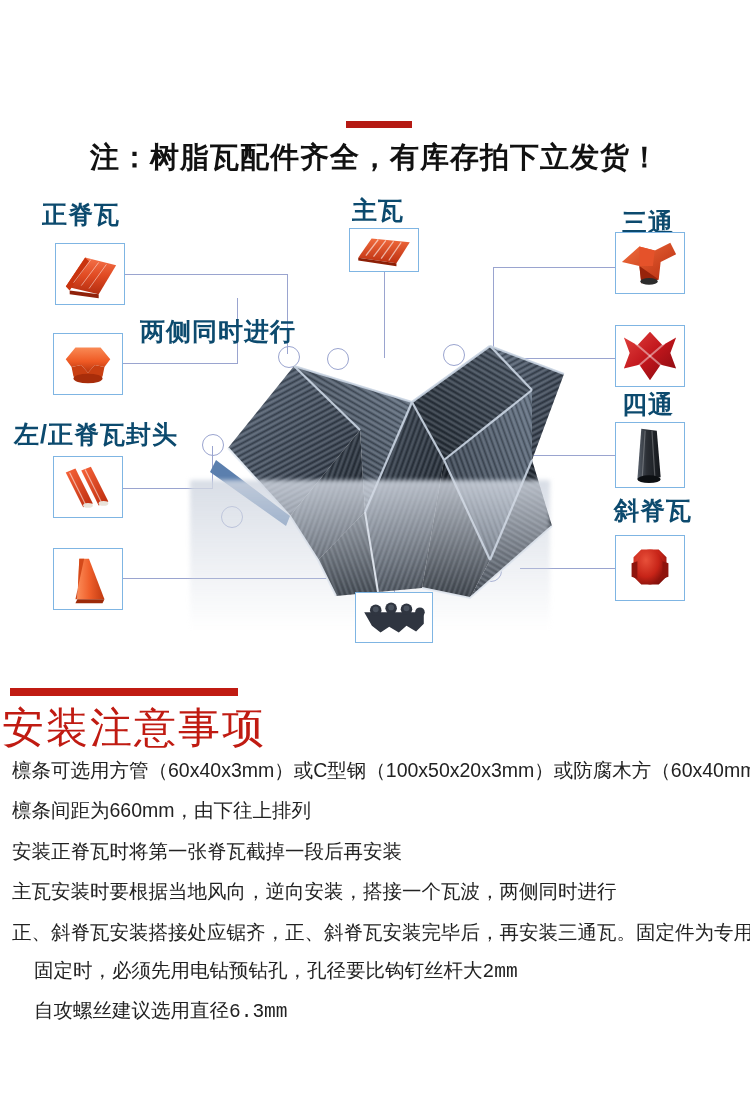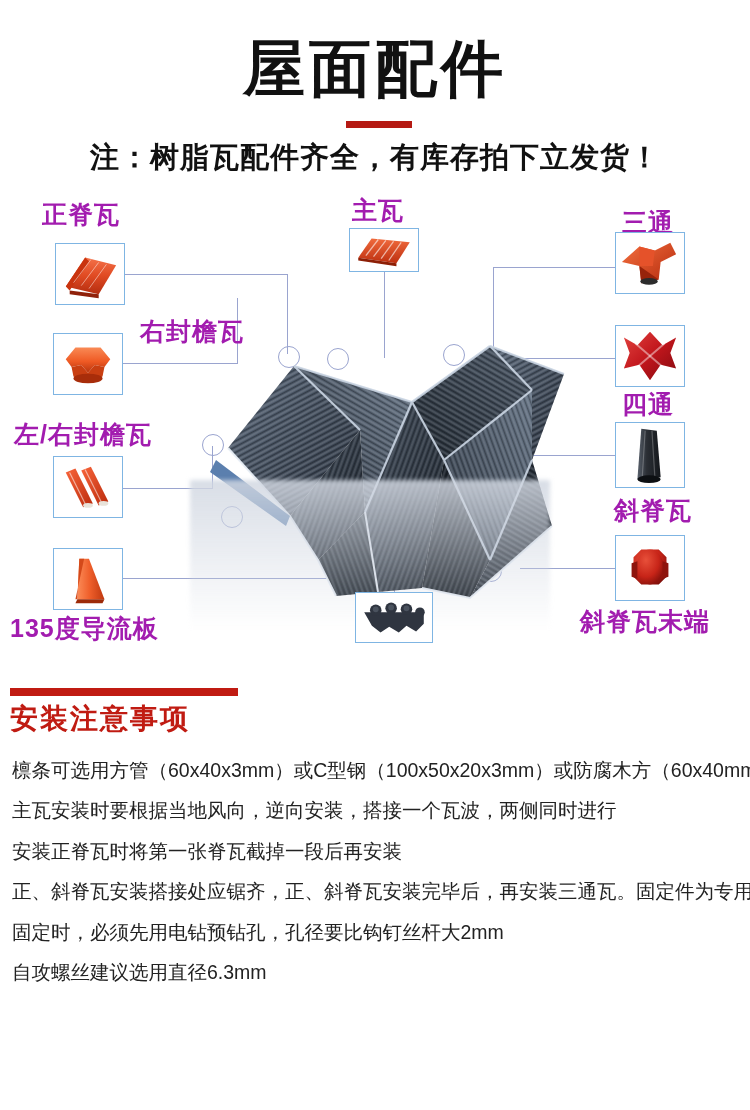--- a/index.html
+++ b/index.html
@@ -37,21 +37,21 @@
     position:absolute;
     border:1.6px solid #7fb5e3;
     background:#ffffff;
     box-sizing:border-box;
     overflow:hidden;
   }
   .thumb .art{position:absolute;left:0;top:0;width:100%;height:100%;}
 
   .lbl{
     position:absolute;
-    font-size:25px;font-weight:bold;color:#a21caf;white-space:nowrap;
+    font-size:25px;font-weight:bold;color:#0c4a6e;white-space:nowrap;
     letter-spacing:1px;
   }
 
   
   .conn{position:absolute;background:#9aa4cf;}
   .conn.h{height:1.4px;}
   .conn.v{width:1.4px;}
   .node{
     position:absolute;border:1.4px solid #9aa4cf;border-radius:50%;
     background:transparent;
@@ -62,33 +62,32 @@
   .roofshadow{
     position:absolute;left:30px;top:150px;width:360px;height:150px;
     background:linear-gradient(180deg,rgba(210,216,226,.85),rgba(255,255,255,0));
     filter:blur(2px);
   }
 
   
   .notes{position:absolute;left:0;top:688px;width:750px;}
   .notes-rule{position:absolute;left:10px;top:0;width:228px;height:8px;background:#c01b12;}
   .notes-title{
-    position:absolute;left:10px;top:12px;
-    font-size:28px;font-weight:bold;color:#c01b12;letter-spacing:2px;
+    position:absolute;left:2px;top:12px;
+    font-size:42px;font-weight:normal;color:#c01b12;letter-spacing:2px;
   }
   .notes-list{position:absolute;left:12px;top:70px;width:730px;}
   .note-line{font-size:19.5px;color:#222;margin-bottom:16px;line-height:1.25;white-space:nowrap;}
-  .note-line.indent{}
+  .note-line.indent{margin-left:22px;font-family:Liberation Mono, monospace;}
 </style>
 </head>
 <body>
 
 <div class="page">
 
-  <div class="title">屋面配件</div>
   <div class="title-rule"></div>
   <div class="subtitle">注：树脂瓦配件齐全，有库存拍下立发货！</div>
 
   <div class="diagram">
 
     <div class="conn h" style="left:125px;top:84px;width:163px;"></div>
     <div class="conn v" style="left:287px;top:84px;height:80px;"></div>
 
     <div class="conn h" style="left:123px;top:173px;width:115px;"></div>
     <div class="conn v" style="left:237px;top:108px;height:66px;"></div>
@@ -226,57 +225,56 @@
         <polygon points="10,44 30,14 34,18 14,48" fill="#c9340f"></polygon>
         <g stroke="#fff" stroke-width="1" opacity=".5" fill="none">
           <path d="M18,40 L36,16"></path>
             <path d="M26,43 L44,19"></path>
             <path d="M34,46 L52,21"></path>
         </g>
         <polygon points="14,48 44,52 44,56 14,52" fill="#8f210a"></polygon>
       </svg>
     </div>
 
-    <div class="lbl" style="left:140px;top:125px;">右封檐瓦</div>
+    <div class="lbl" style="left:140px;top:125px;">两侧同时进行</div>
     <div class="thumb" style="left:53px;top:143px;width:70px;height:62px;">
       <svg class="art" viewBox="0 0 70 62">
         <defs>
             <linearGradient id="r2" x1="0" y1="0" x2="0" y2="1">
           <stop offset="0" stop-color="#f98a55"></stop>
               <stop offset=".55" stop-color="#ef5a24"></stop>
               <stop offset="1" stop-color="#b7350e"></stop>
         </linearGradient>
           </defs>
         <path d="M12,26 L22,14 L48,14 L58,26 L52,34 L42,32 L35,40 L28,32 L18,34 Z" fill="url(#r2)"></path>
         <path d="M18,34 L28,32 L35,40 L42,32 L52,34 L50,44 L35,50 L20,44 Z" fill="#c93f12"></path>
         <ellipse cx="35" cy="46" rx="15" ry="5" fill="#a82d0a"></ellipse>
       </svg>
     </div>
 
-    <div class="lbl" style="left:14px;top:228px;">左/右封檐瓦</div>
+    <div class="lbl" style="left:14px;top:228px;">左/正脊瓦封头</div>
     <div class="thumb" style="left:53px;top:266px;width:70px;height:62px;">
       <svg class="art" viewBox="0 0 70 62">
         <defs>
             <linearGradient id="r3" x1="0" y1="0" x2="1" y2="1">
           <stop offset="0" stop-color="#f8643a"></stop>
               <stop offset="1" stop-color="#bb2c0d"></stop>
         </linearGradient>
           </defs>
         <polygon points="12,16 22,12 40,48 30,52" fill="url(#r3)"></polygon>
         <polygon points="28,14 38,10 56,46 46,50" fill="url(#r3)"></polygon>
         <g stroke="rgba(255,255,255,.55)" stroke-width="1.2" fill="none">
           <path d="M16,16 L33,50"></path>
             <path d="M32,13 L49,47"></path>
         </g>
         <ellipse cx="35" cy="50" rx="5" ry="2.5" fill="#e8e3da"></ellipse>
         <ellipse cx="51" cy="48" rx="5" ry="2.5" fill="#e8e3da"></ellipse>
       </svg>
     </div>
 
-    <div class="lbl" style="left:10px;top:422px;">135度导流板</div>
     <div class="thumb" style="left:53px;top:358px;width:70px;height:62px;">
       <svg class="art" viewBox="0 0 70 62">
         <defs>
             <linearGradient id="r4" x1="0" y1="0" x2="1" y2="0">
           <stop offset="0" stop-color="#fb8b57"></stop>
               <stop offset=".45" stop-color="#ef5f2b"></stop>
               <stop offset="1" stop-color="#c0380f"></stop>
         </linearGradient>
           </defs>
         <polygon points="26,10 36,10 52,52 24,52" fill="url(#r4)"></polygon>
@@ -384,29 +382,29 @@
               <stop offset=".6" stop-color="#c72418"></stop>
               <stop offset="1" stop-color="#7d0e09"></stop>
         </radialGradient>
           </defs>
         <path d="M18,22 L26,14 L44,14 L52,22 L52,42 L44,50 L26,50 L18,42 Z" fill="url(#r9)"></path>
         <ellipse cx="35" cy="32" rx="14" ry="18" fill="url(#r9)"></ellipse>
         <path d="M16,28 L22,26 L22,44 L16,42 Z" fill="#8e140d"></path>
         <path d="M54,28 L48,26 L48,44 L54,42 Z" fill="#8e140d"></path>
       </svg>
     </div>
-    <div class="lbl" style="left:580px;top:415px;">斜脊瓦末端</div>
   </div>
 
   <div class="notes">
     <div class="notes-rule"></div>
     <div class="notes-title">安装注意事项</div>
     <div class="notes-list">
       <div class="note-line">檩条可选用方管（60x40x3mm）或C型钢（100x50x20x3mm）或防腐木方（60x40mm）</div>
+      <div class="note-line">檩条间距为660mm，由下往上排列</div>
+      <div class="note-line">安装正脊瓦时将第一张脊瓦截掉一段后再安装</div>
       <div class="note-line">主瓦安装时要根据当地风向，逆向安装，搭接一个瓦波，两侧同时进行</div>
-      <div class="note-line">安装正脊瓦时将第一张脊瓦截掉一段后再安装</div>
       <div class="note-line">正、斜脊瓦安装搭接处应锯齐，正、斜脊瓦安装完毕后，再安装三通瓦。固定件为专用配件。</div>
       <div class="note-line indent">固定时，必须先用电钻预钻孔，孔径要比钩钉丝杆大2mm</div>
       <div class="note-line indent">自攻螺丝建议选用直径6.3mm</div>
     </div>
   </div>
 
 </div>
 
 </body></html>

